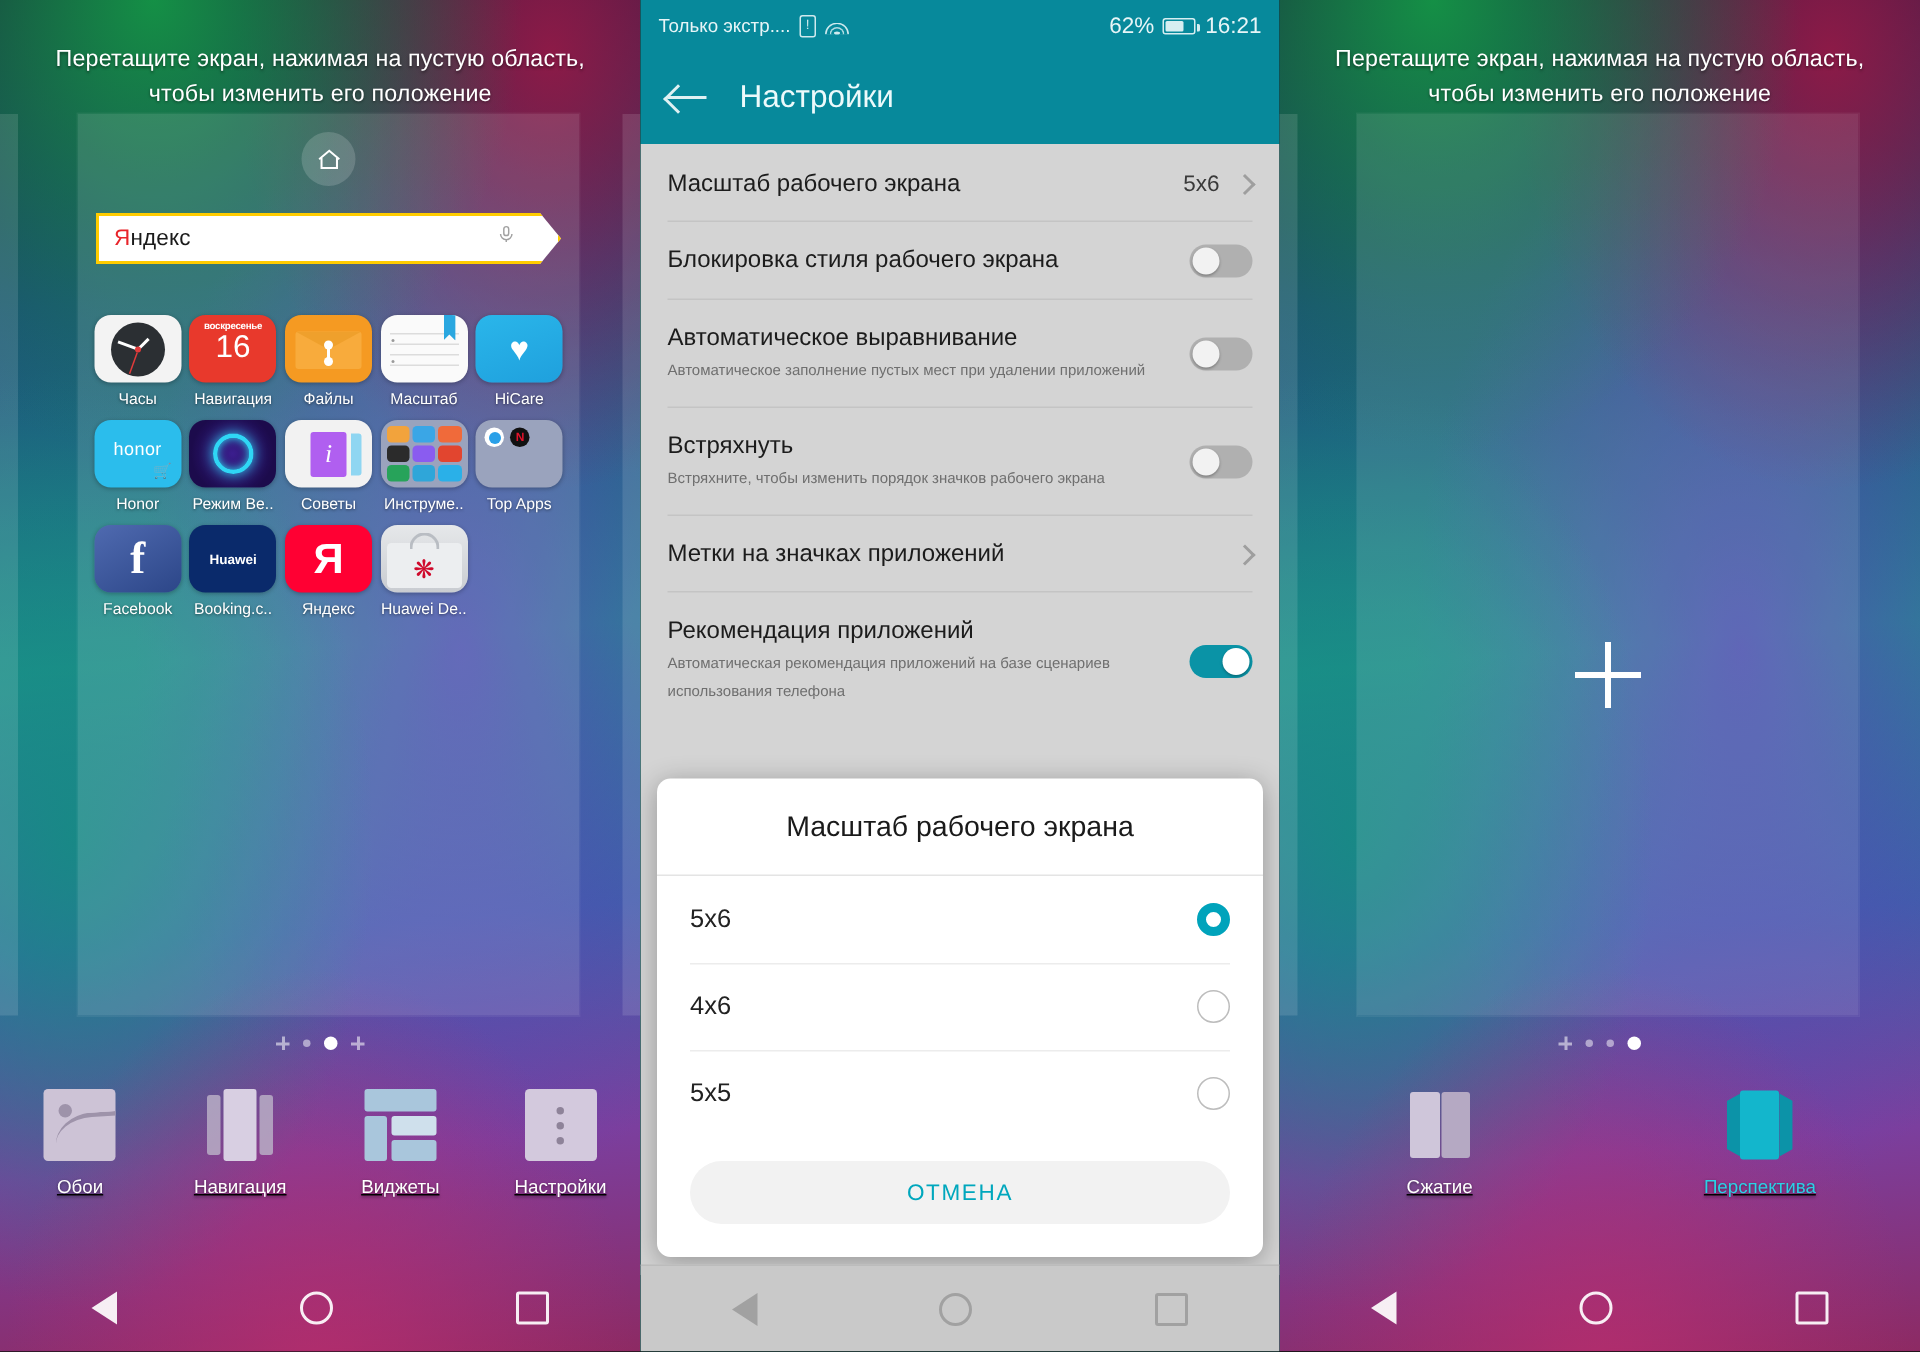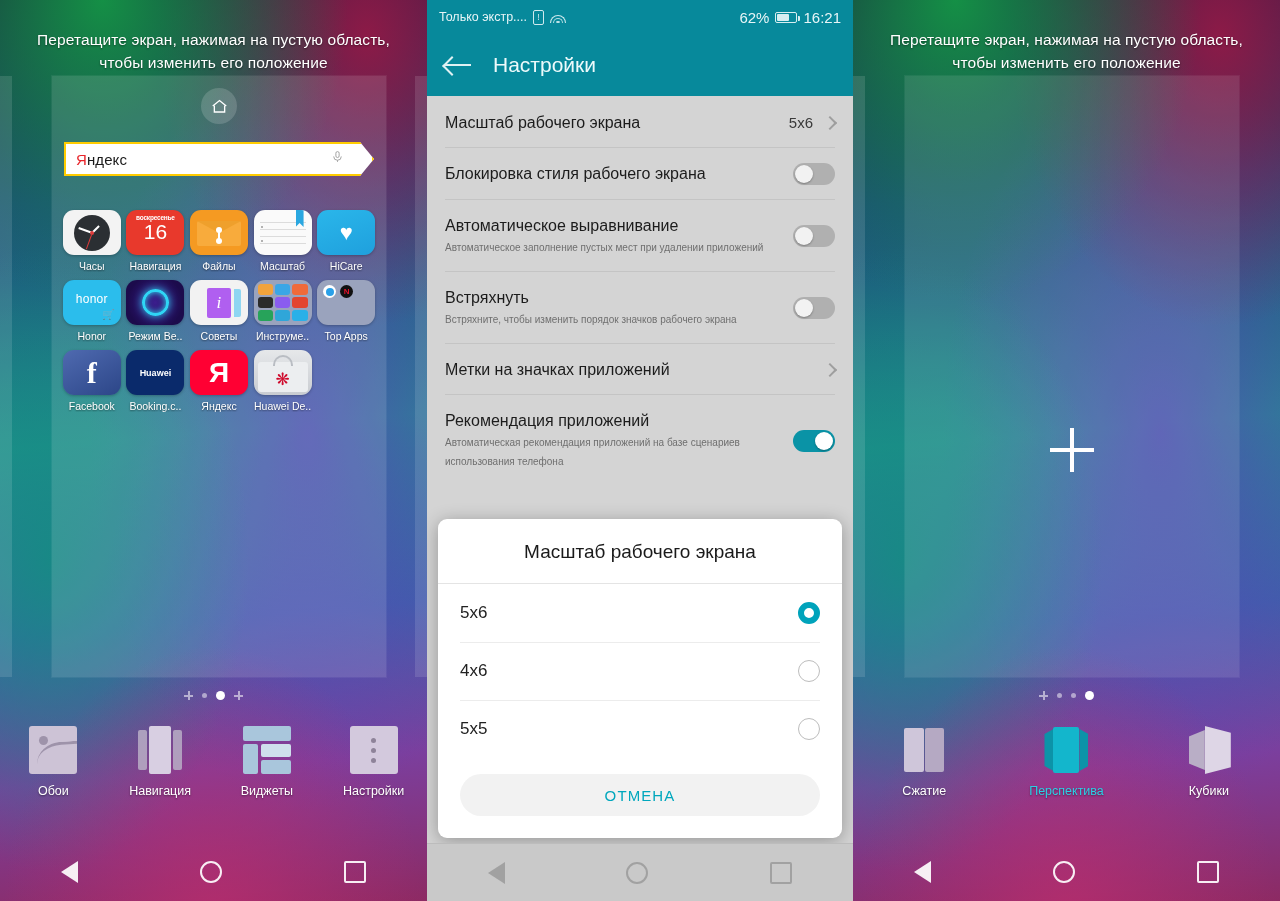--- a/index.html
+++ b/index.html
@@ -136,21 +136,21 @@
   .dots { position:absolute; left:0; right:0; top:691px; display:flex; justify-content:center; align-items:center; gap:9px; }
   .dots span { display:block; }
   .dots .d  { width:5px;height:5px;border-radius:50%;background:rgba(255,255,255,.5); }
   .dots .on { width:9px;height:9px;border-radius:50%;background:#fff; }
   .dots .pl { width:9px;height:9px;position:relative;opacity:.55;}
   .dots .pl::before,.dots .pl::after{content:"";position:absolute;background:#fff;}
   .dots .pl::before{left:0;top:3.5px;width:9px;height:2px;}
   .dots .pl::after{left:3.5px;top:0;width:2px;height:9px;}
 
   
-  .tools { position:absolute; left:0; right:0; top:726px; display:flex; }
+  .tools { position:absolute; left:0; right:0; top:726px; display:flex;text-decoration:underline; }
   .tool { flex:1; text-align:center; }
   .tool .tico { width:48px;height:48px;margin:0 auto 10px; position:relative; }
   .tool .tlbl { font-size:12.5px; color:#fff; text-shadow:0 1px 2px rgba(0,0,0,.45); }
   .tool.active .tlbl { color:#2ad1e6; }
 
   .t-wall { background:#cdc3d6; border-radius:3px; overflow:hidden; }
   .t-wall .dot{position:absolute;left:10px;top:10px;width:9px;height:9px;border-radius:50%;background:#9e93aa;}
   .t-wall .arc{position:absolute;left:8px;bottom:-2px;width:42px;height:34px;border-top:3px solid #9e93aa;border-radius:60% 0 0 0;transform:rotate(-4deg);}
   .t-wid .a{position:absolute;left:0;top:0;width:48px;height:15px;background:#a9c6dc;border-radius:2px;}
   .t-wid .b{position:absolute;left:0;top:18px;width:15px;height:30px;background:#a9c6dc;border-radius:2px;}
@@ -601,27 +601,20 @@
         <div class="tlbl">Сжатие</div>
       </div>
       <div class="tool active">
         <div class="tico t-per">
             <span class="l"></span>
             <span class="m"></span>
             <span class="r"></span>
           </div>
         <div class="tlbl">Перспектива</div>
       </div>
-      <div class="tool">
-        <div class="tico t-cub">
-            <span class="a"></span>
-            <span class="b"></span>
-          </div>
-        <div class="tlbl">Кубики</div>
-      </div>
     </div>
 
     <div class="navbar">
       <span class="nv back"></span>
       <span class="nv home"></span>
       <span class="nv recent"></span>
     </div>
   </div>
 
 </div>

